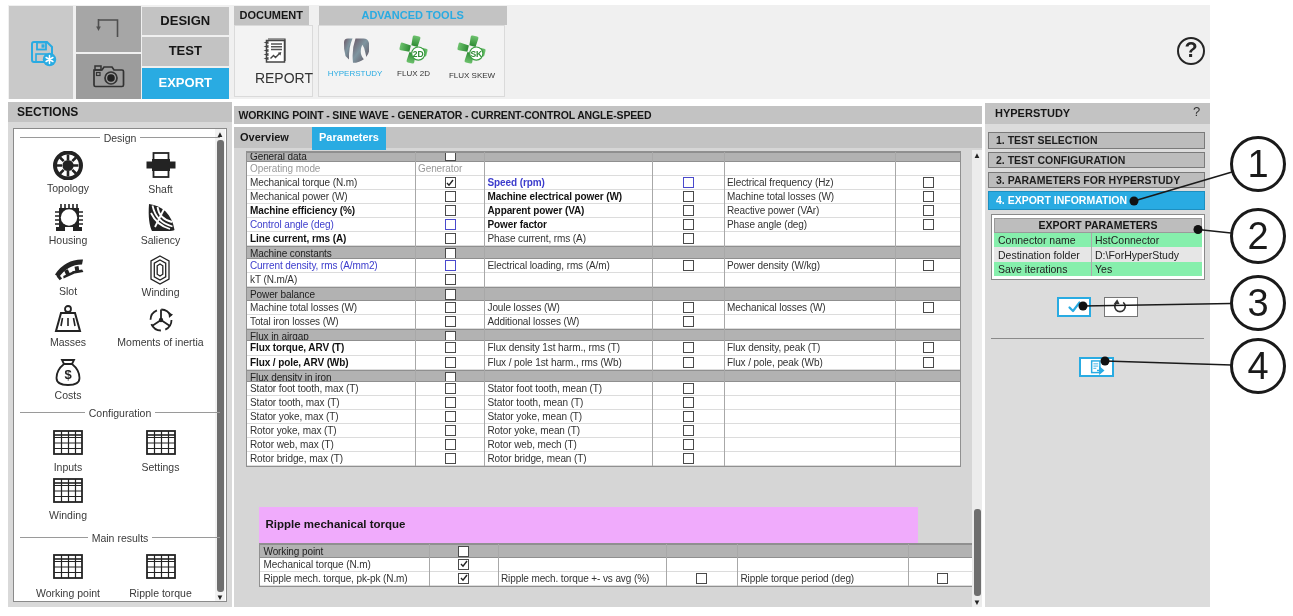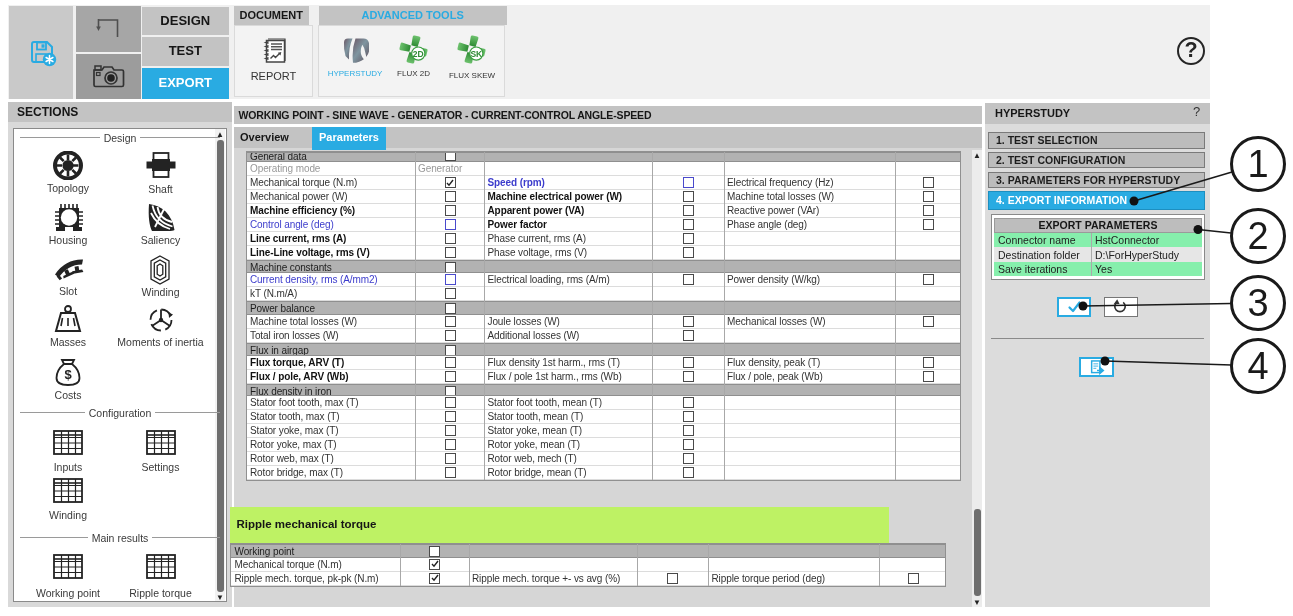--- a/index.html
+++ b/index.html
@@ -72,21 +72,21 @@
 <div class="abs" id="reporticon" style="line-height:0;left:262px;top:38px"><svg width="24" height="26" viewBox="0 0 24 26">
 <rect x="4.5" y="2.5" width="18" height="21.5" fill="#fff" stroke="#444" stroke-width="1.5"></rect>
 <path d="M6 1 H23 V23" fill="none" stroke="#444" stroke-width="1.2"></path>
 <g fill="#444">
 <path d="M1.5 4.5 L6.5 3 L6.5 6 Z M1.5 8.5 L6.5 7 L6.5 10 Z M1.5 12.5 L6.5 11 L6.5 14 Z M1.5 16.5 L6.5 15 L6.5 18 Z M1.5 20.5 L6.5 19 L6.5 22 Z"></path>
         </g>
 <path d="M9 6 H20 M9 8.7 H20 M9 11.4 H20" stroke="#555" stroke-width="1.5"></path>
 <path d="M8.5 20.5 L11.5 17.5 L13.5 19.5 L17.5 15.5" fill="none" stroke="#444" stroke-width="1.4"></path>
 <path d="M15.8 14.8 L19.3 14 L18.5 17.5 Z" fill="#444"></path>
       </svg></div>
-<div class="abs" style="left:234px;top:70px;width:79px;text-align:center;font-size:11px;color:#333">REPORT</div>
+<div class="abs" style="left:234px;top:70px;width:79px;text-align:right;font-size:14px;color:#333">REPORT</div>
 
 <div class="abs bar" style="left:318.6px;top:6.3px;width:188px;height:18.5px;font-size:11px;text-align:center;line-height:18.5px;color:#29abe2">ADVANCED TOOLS</div>
 <div class="abs" style="left:318px;top:24.8px;width:187px;height:72px;background:#f3f3f3;border:1px solid #dadada"></div>
 <div class="abs" id="hsticon" style="line-height:0;left:341px;top:35px"><svg width="28" height="28" viewBox="0 0 28 28">
 <defs>
           <linearGradient id="hg" x1="0" y1="0" x2="1" y2="1">
 <stop offset="0" stop-color="#6b5664"></stop>
             <stop offset="0.45" stop-color="#7e95a0"></stop>
             <stop offset="1" stop-color="#5e4c59"></stop>
           </linearGradient>
@@ -320,26 +320,20 @@
         <span class="cb cbb" style="left:198px"></span>
         <span class="cb" style="left:436px"></span>
         <span class="cb" style="left:676.5px"></span>
       </div>
 <div class="tr" style="height:14.05px">
         <span class="tl tbold" style="left:3.5px">Line current, rms (A)</span>
         <span class="tl" style="left:241px">Phase current, rms (A)</span>
         <span class="cb" style="left:198px"></span>
         <span class="cb" style="left:436px"></span>
       </div>
-<div class="tr" style="height:14.05px">
-        <span class="tl tbold" style="left:3.5px">Line-Line voltage, rms (V)</span>
-        <span class="tl" style="left:241px">Phase voltage, rms (V)</span>
-        <span class="cb" style="left:198px"></span>
-        <span class="cb" style="left:436px"></span>
-      </div>
 <div class="tg" style="height:12.5px">
         <span class="tl" style="left:3.5px">Machine constants</span>
         <span class="cb" style="left:198px"></span>
       </div>
 <div class="tr" style="height:14.05px">
         <span class="tl tblue" style="left:3.5px">Current density, rms (A/mm2)</span>
         <span class="tl" style="left:241px">Electrical loading, rms (A/m)</span>
         <span class="tl" style="left:480.5px">Power density (W/kg)</span>
         <span class="cb cbb" style="left:198px"></span>
         <span class="cb" style="left:436px"></span>
@@ -421,21 +415,21 @@
         <span class="cb" style="left:198px"></span>
         <span class="cb" style="left:436px"></span>
       </div>
 <div class="tr" style="height:14.05px">
         <span class="tl" style="left:3.5px">Rotor bridge, max (T)</span>
         <span class="tl" style="left:241px">Rotor bridge, mean (T)</span>
         <span class="cb" style="left:198px"></span>
         <span class="cb" style="left:436px"></span>
       </div>
 </div>
-<div id="table2wrap" class="abs" style="left:230px;top:507px;width:659px;height:79px;background:#bef264">
+<div id="table2wrap" class="abs" style="left:259px;top:507px;width:659px;height:79px;background:#f0abfc">
   <div class="abs" style="left:6.5px;top:11px;font-size:11.5px;font-weight:bold;color:#161616">Ripple mechanical torque</div>
   <div id="table2" class="abs" style="left:0px;top:36px;width:715.5px;border:1px solid #909090;background:#fff">
 <i class="vl" style="left:168.5px"></i>
         <i class="vl" style="left:237.5px"></i>
         <i class="vl" style="left:405.5px"></i>
         <i class="vl" style="left:477px"></i>
         <i class="vl" style="left:648px"></i>
 <div class="tg" style="height:13.5px">
           <span class="tl" style="left:3.5px">Working point</span>
           <span class="cb" style="left:198px"></span>

